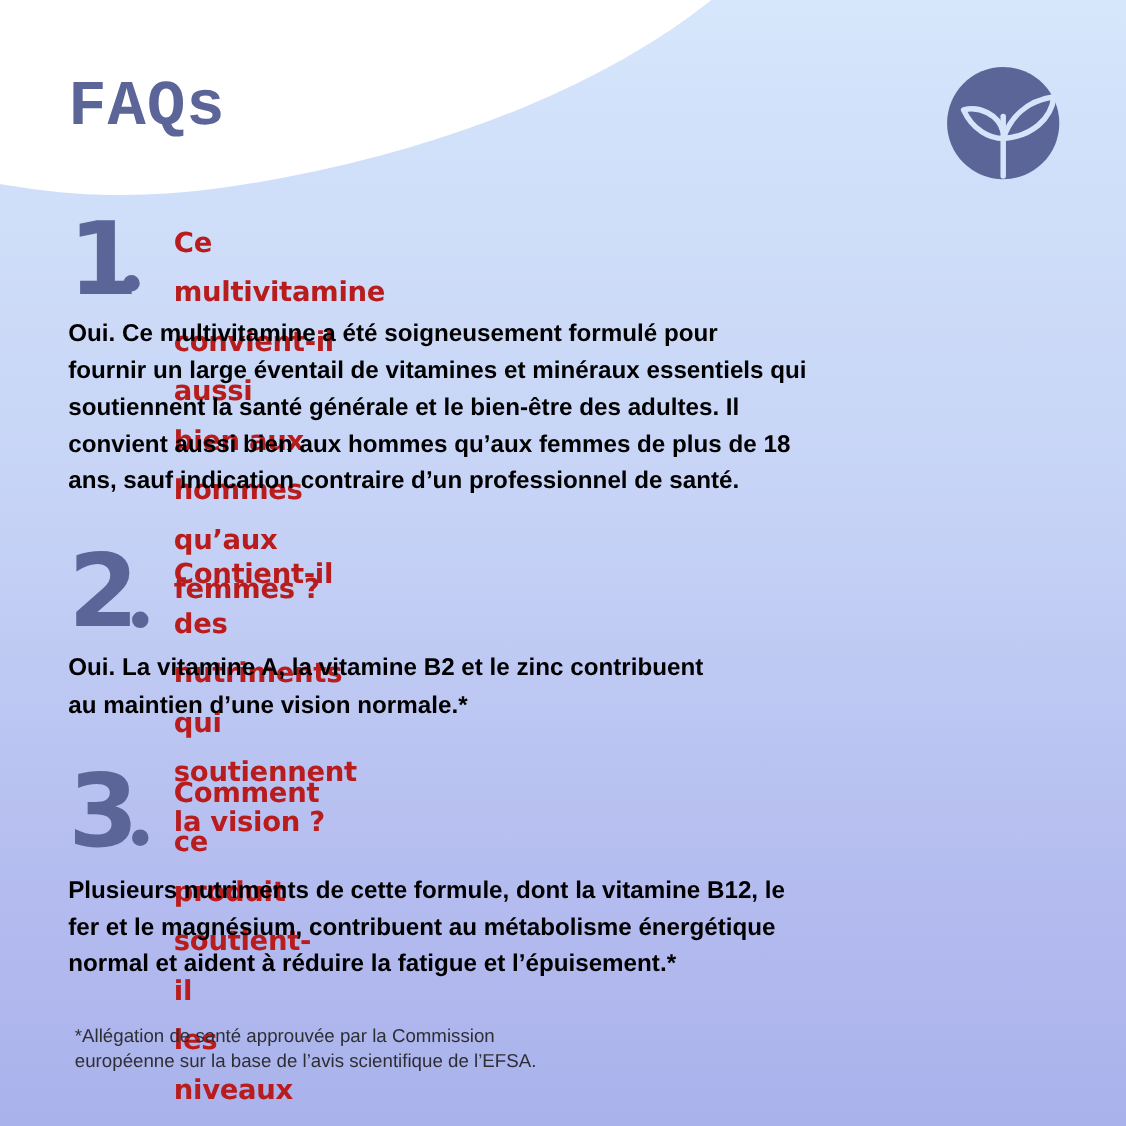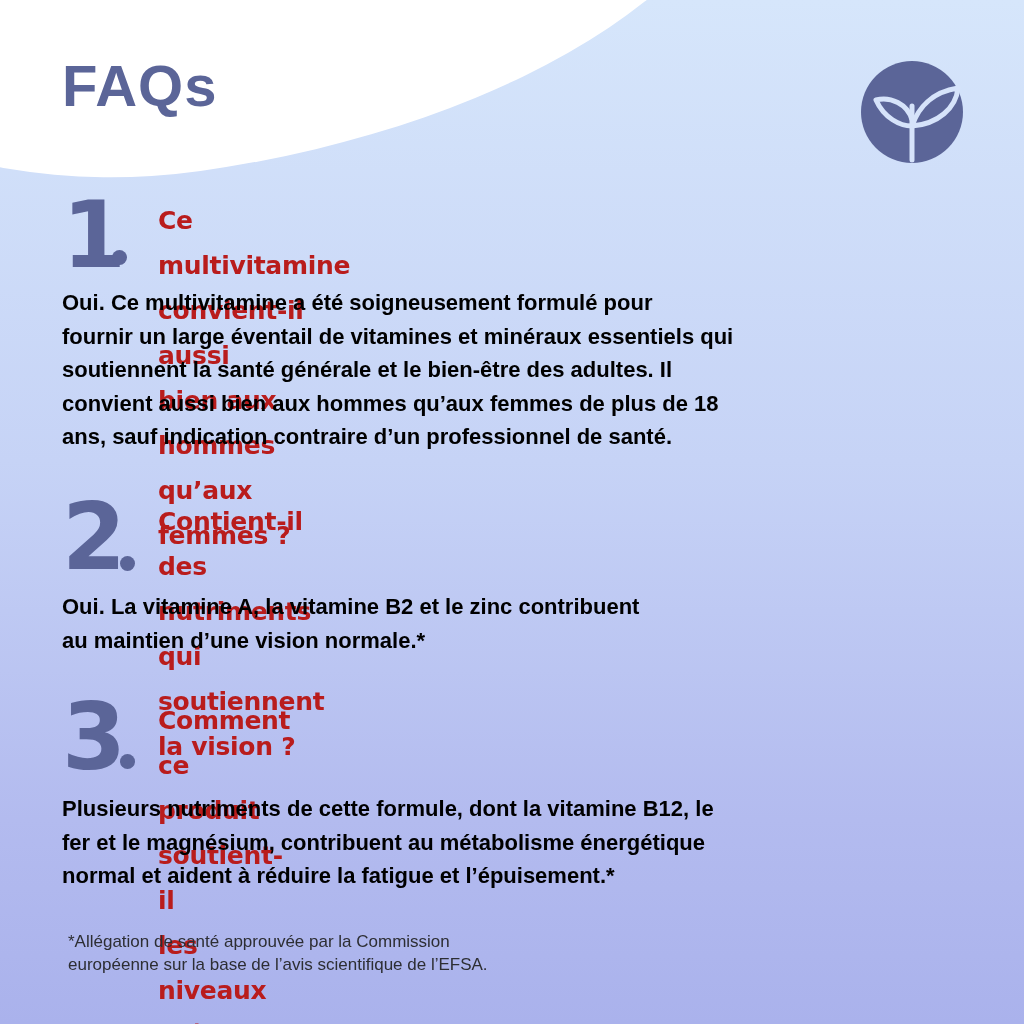--- a/index.html
+++ b/index.html
@@ -12,23 +12,23 @@
     .wave {
       position: absolute; left: -300px; top: -900px;
       width: 1100px; height: 1064px;
       border-radius: 0 0 60% 50% / 0 0 30% 40%;
       background: #ffffff;
       transform: rotate(-8deg);
       transform-origin: 50% 100%;
     }
     .wave-wrap { position: absolute; left: 0; top: 0; width: 1024px; height: 200px; overflow: hidden; }
     .title {
-      position: absolute; left: 62px; top: 52px;
+      position: absolute; left: 62px; top: 66px;
       font-size: 58px; font-weight: bold; color: #5b6598; letter-spacing: 1px;
-      font-family: Liberation Sans, sans-serif;
+      font-family: Liberation Mono, monospace;
     }
     .logo { position: absolute; left: 860px; top: 60px; width: 104px; height: 104px; }
     .faq { position: absolute; left: 62px; }
     .num {
       position: absolute; left: 0; top: 0;
       font-size: 92px; font-weight: bold; color: #5b6598; line-height: 1;
       font-family: "DejaVu Sans", sans-serif;
     }
     .num-dot {
       position: absolute; width: 15px; height: 15px; border-radius: 50%; background: #5b6598;

